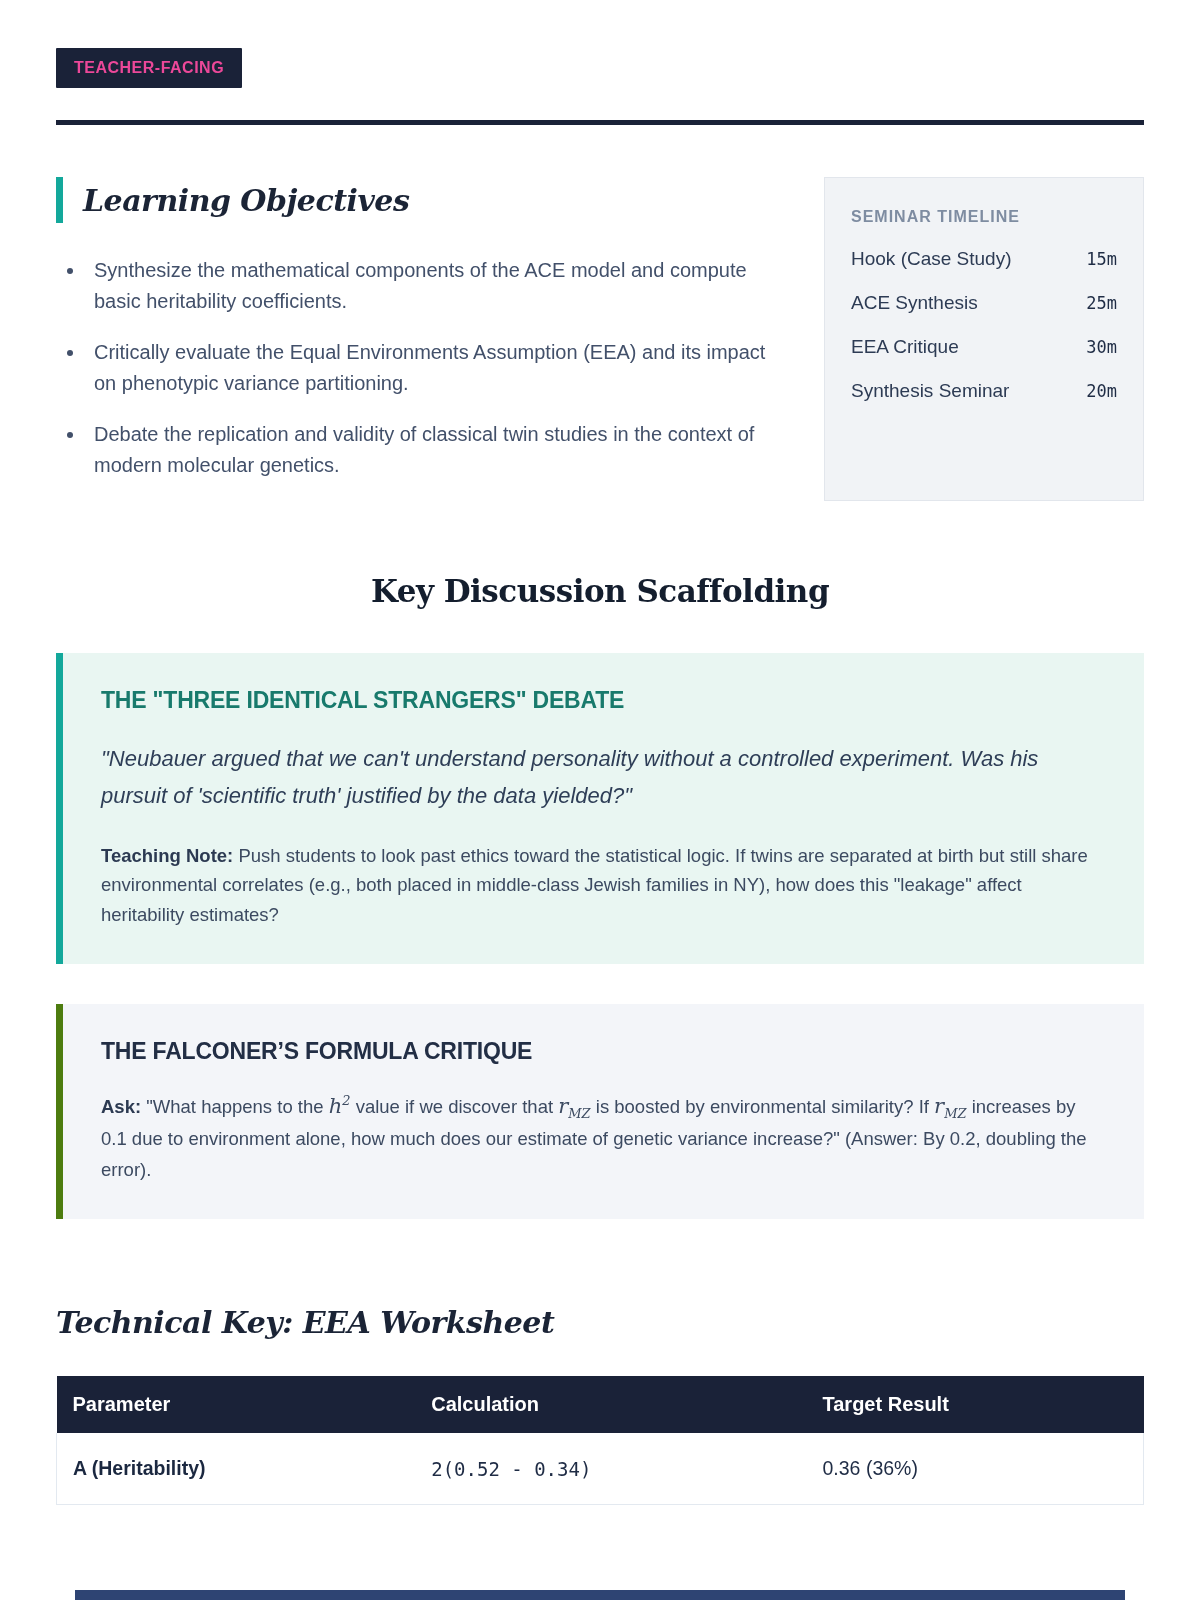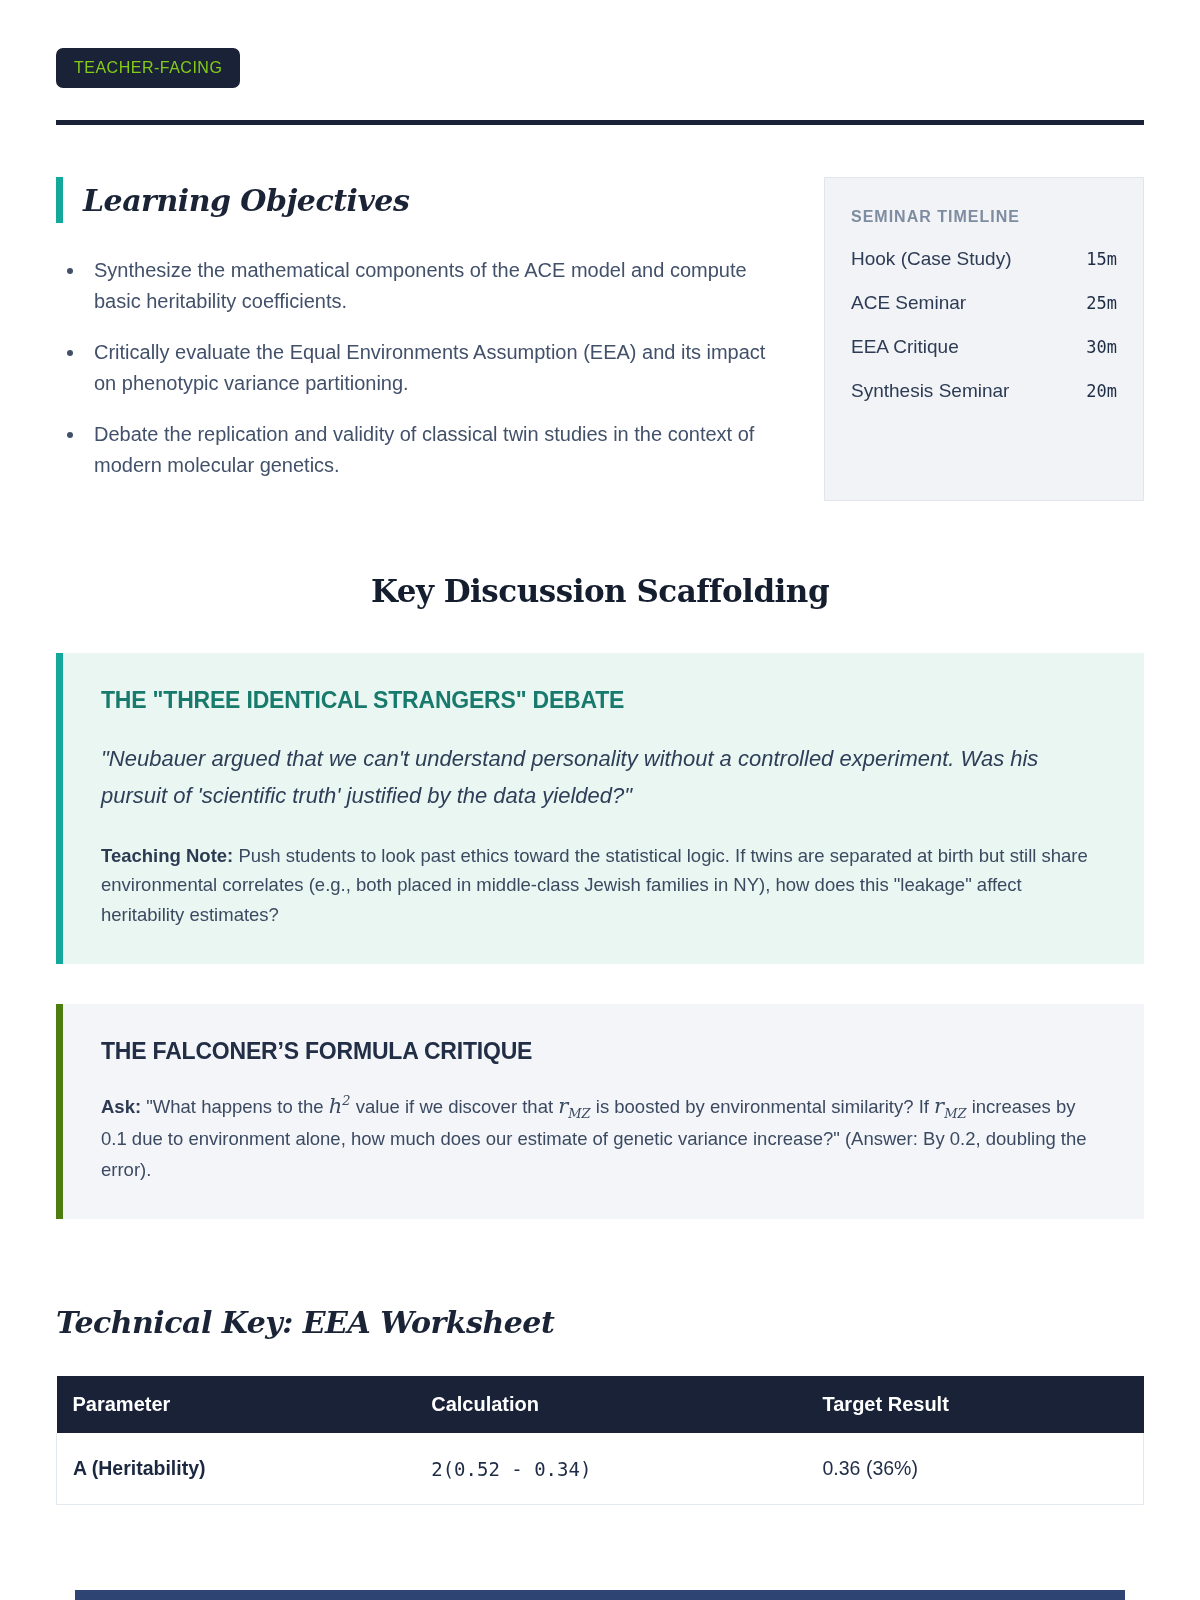--- a/index.html
+++ b/index.html
@@ -14,22 +14,22 @@
   .masthead { display:flex; justify-content:space-between; align-items:flex-end; }
   .title {
     font-family:"DejaVu Serif", serif; font-style:italic; font-weight:700;
     font-size:45px; line-height:1.1; color:#1b2436; letter-spacing:-1px;
   }
   .subtitle {
     margin-top:12px; font-size:17px; font-weight:700; letter-spacing:2.5px;
     color:#6e7d94;
   }
   .badge {
-    background:#1a2238; color:#84cc16; font-weight:400; font-size:16px;
-    letter-spacing:0.5px; padding:11px 18px; border-radius:7px; margin-bottom:2px;
+    background:#1a2238; color:#ec4899; font-weight:700; font-size:16px;
+    letter-spacing:0.5px; padding:11px 18px; border-radius:1px; margin-bottom:2px;
     white-space:nowrap;
   }
   .rule { margin-top:30px; border-bottom:5px solid #1a2238; }
 
   
   .two-col { display:flex; gap:48px; margin-top:52px; }
   .col-left { flex:1; }
   .obj-head { display:flex; align-items:center; gap:20px; }
   .accent-bar { width:7px; height:46px; background:#13a89b; }
   h2.serif-italic {
@@ -124,21 +124,21 @@
       </ul>
     </div>
 
     <div class="timeline">
       <div class="timeline-head">SEMINAR TIMELINE</div>
       <div class="timeline-row">
         <span class="timeline-label">Hook (Case Study)</span>
         <span class="timeline-time">15m</span>
       </div>
       <div class="timeline-row">
-        <span class="timeline-label">ACE Seminar</span>
+        <span class="timeline-label">ACE Synthesis</span>
         <span class="timeline-time">25m</span>
       </div>
       <div class="timeline-row">
         <span class="timeline-label">EEA Critique</span>
         <span class="timeline-time">30m</span>
       </div>
       <div class="timeline-row">
         <span class="timeline-label">Synthesis Seminar</span>
         <span class="timeline-time">20m</span>
       </div>

